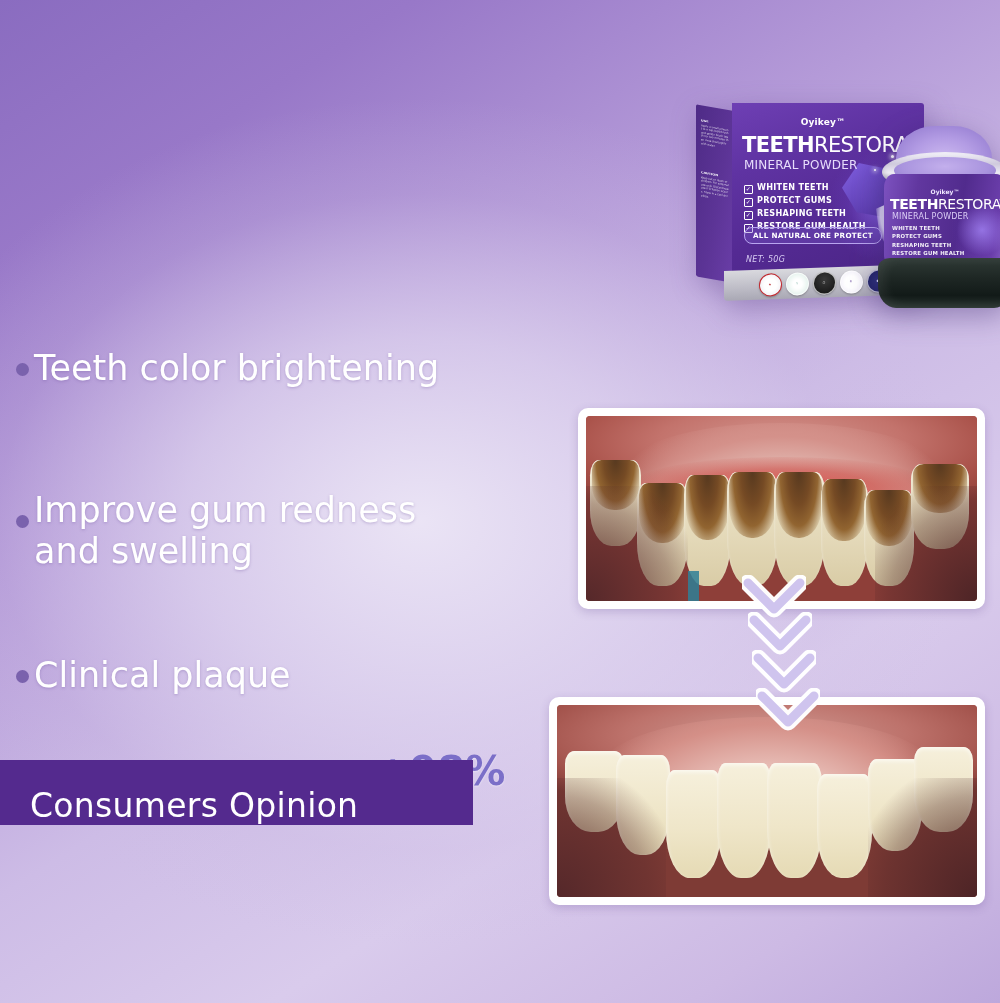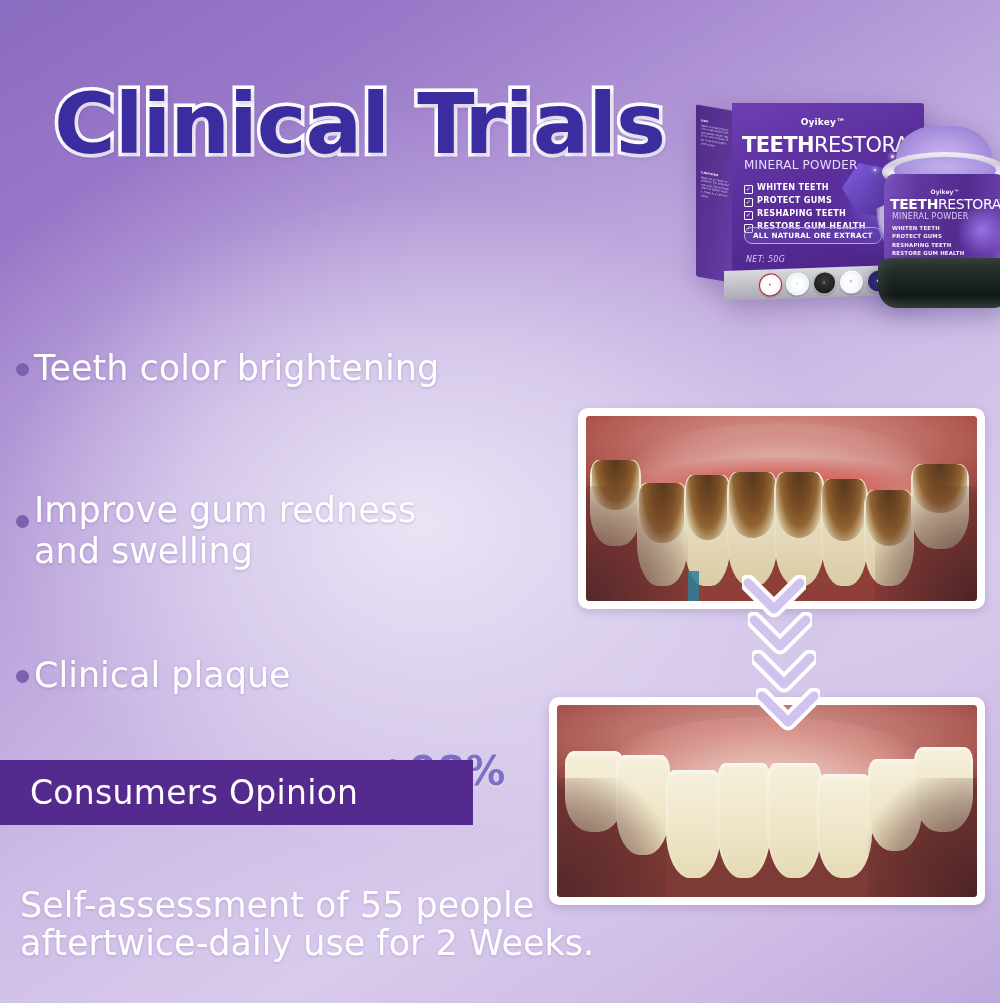--- a/index.html
+++ b/index.html
@@ -369,21 +369,21 @@
 
   
   #banner {
     position: absolute;
     left: 0;
     top: 760px;
     width: 473px;
     height: 65px;
     background: #542a8e;
     display: flex;
-    align-items: center;
+    align-items: flex-end;
   }
   #banner span {
     margin-left: 30px;
     font-size: 33px;
     font-weight: 400;
     color: #ffffff;
     letter-spacing: 0.3px;
   }
 
   
@@ -509,21 +509,20 @@
   #chev2 { left: 748px; top: 612px; }
   #chev3 { left: 752px; top: 650px; }
   #chev4 { left: 756px; top: 688px; }
 </style>
 </head>
 <body>
 
 <div id="poster">
 
   <div id="title-block">
-    <div class="title-line second">Clinical Trials</div>
   </div>
 
   <div id="product-group">
 
     <div id="product-box">
       <div class="box-side">
         <div class="side-text a">
           <span class="side-head">USE</span>
           <span>Apply a small amount to a wet toothbrush and gently brush teeth for two minutes then rinse thoroughly with water.</span>
         </div>
@@ -545,21 +544,21 @@
         <div class="box-title"><span>TEETH</span><span class="thin">RESTORATION</span></div>
         <div class="box-sub">MINERAL POWDER</div>
 
         <ul class="box-list">
           <li><span class="chk">✓</span><span>WHITEN TEETH</span></li>
           <li><span class="chk">✓</span><span>PROTECT GUMS</span></li>
           <li><span class="chk">✓</span><span>RESHAPING TEETH</span></li>
           <li><span class="chk">✓</span><span>RESTORE GUM HEALTH</span></li>
         </ul>
 
-        <div class="box-tag">ALL NATURAL ORE EXTRACT</div>
+        <div class="box-tag">ALL NATURAL ORE PROTECT</div>
         <div class="box-net">NET: 50G</div>
       </div>
 
       <div class="box-base">
         <div class="badge b1">★</div>
         <div class="badge b2">⚕</div>
         <div class="badge b3">♺</div>
         <div class="badge b4">⚜</div>
         <div class="badge b5">●</div>
       </div>
@@ -601,22 +600,20 @@
   <div class="bullet-row" id="row3">
     <div class="bullet-dot"></div>
     <div class="bullet-text">Clinical plaque</div>
 
   </div>
 
   <div id="banner">
     <span>Consumers Opinion</span>
   </div>
 
-  <div id="footnote">Self-assessment of 55 people
-aftertwice-daily use for 2 Weeks.</div>
 
   <div class="photo-frame" id="photo-before">
     <div class="photo-inner">
       <div class="mouth-before"></div>
       <div class="gum-arch"></div>
       <div class="gum-inflamed"></div>
 
       <div class="tooth" style="left:1%;  width:13%; height:46%; bottom:30%;">
           <div class="stain"></div>
         </div>

